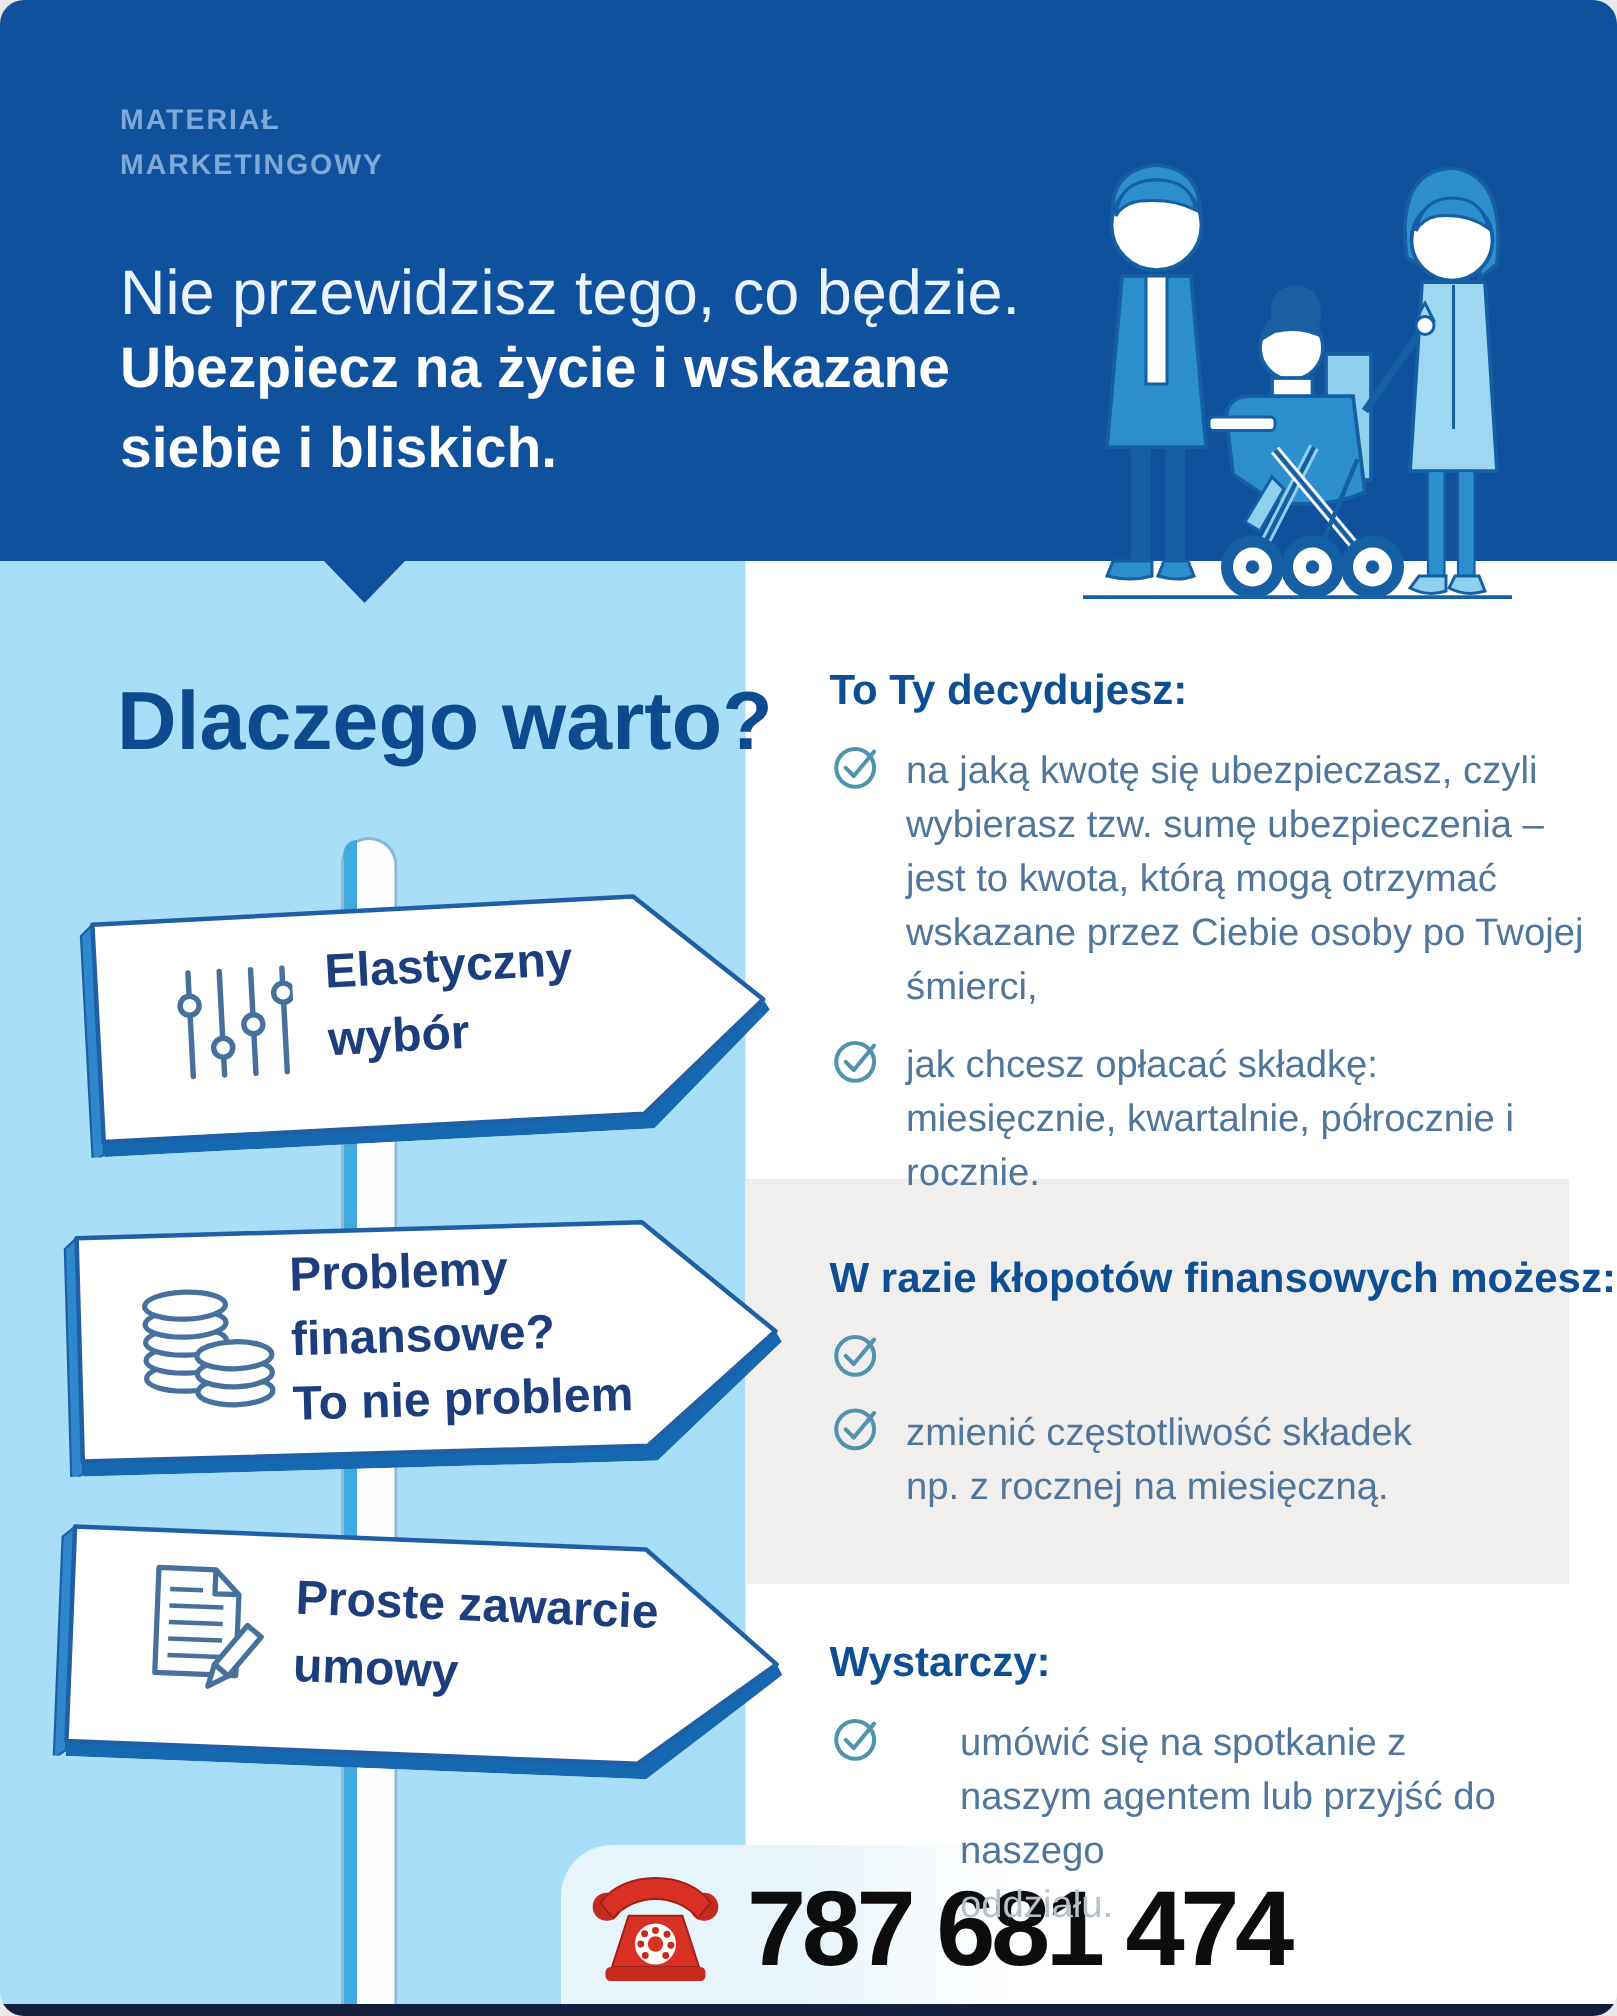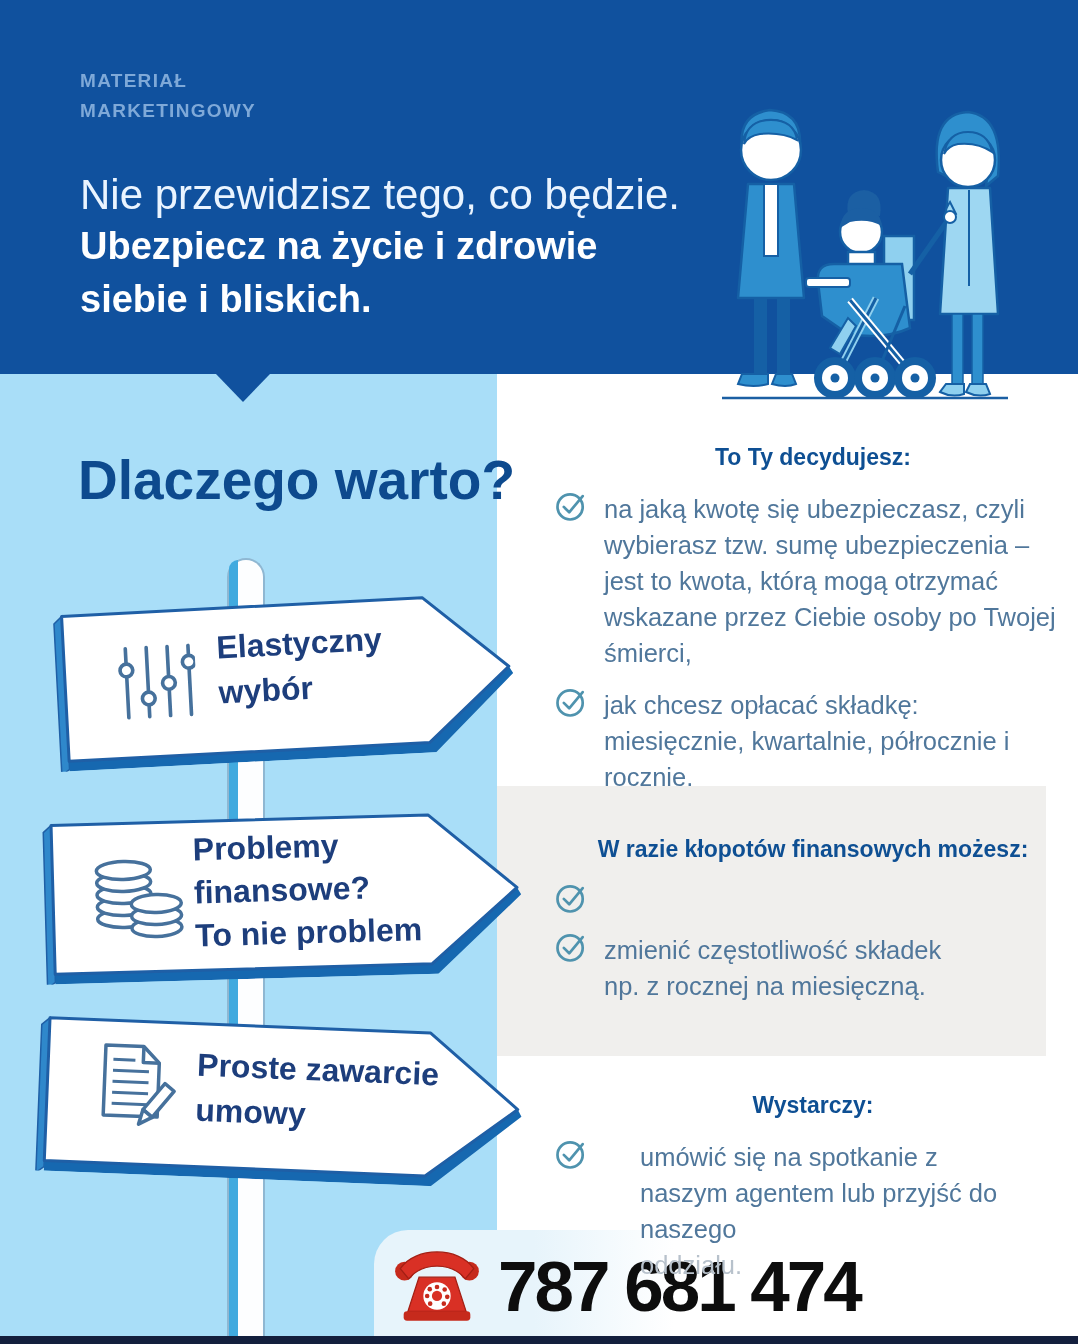--- a/index.html
+++ b/index.html
@@ -1,18 +1,18 @@
 <!DOCTYPE html>
 <html><head>
 <meta charset="utf-8">
 <style>
   html,body{margin:0;padding:0;background:#e8e8e8;}
   .canvas{
     position:relative;width:1078px;height:1344px;overflow:hidden;background:#ffffff;
-    font-family:"Liberation Sans","DejaVu Sans",sans-serif;margin:0 auto;
+    font-family:"Liberation Sans","DejaVu Sans",sans-serif;margin:0 auto;border-radius:16px;
   }
   .abs{position:absolute;}
 
   
   .header{left:0;top:0;width:1078px;height:374px;background:#10519e;z-index:1;}
   .eyebrow{left:80px;top:66px;font-size:19px;font-weight:700;letter-spacing:1.3px;
            color:#7fa9d8;line-height:30px;z-index:2;}
   .headline{left:80px;top:170px;z-index:2;}
   .hl-intro{font-size:42px;font-weight:400;color:#eaf4ff;line-height:50px;}
   .hl-bold{font-size:38px;font-weight:700;color:#ffffff;line-height:53px;}
@@ -42,21 +42,21 @@
   .sign1 .sign-label{left:164px;top:30px;font-size:32px;line-height:45px;}
   .sign2{left:42px;top:806px;width:480px;height:172px;transform:rotate(-1.6deg);}
   .sign2 .sign-icon{left:48px;top:44px;width:96px;height:88px;}
   .sign2 .sign-label{left:152px;top:20px;font-size:32px;line-height:43px;}
   .sign3{left:36px;top:1016px;width:487px;height:164px;transform:rotate(2.3deg);}
   .sign3 .sign-icon{left:54px;top:28px;width:92px;height:98px;}
   .sign3 .sign-label{left:160px;top:30px;font-size:32px;line-height:45px;}
 
   
   .section{z-index:3;width:520px;}
-  .sec-head{font-size:23px;font-weight:700;color:#0e4f93;white-space:nowrap;margin:0 0 20px 0;text-align:center;}
+  .sec-head{font-size:28px;font-weight:700;color:#0e4f93;white-space:nowrap;margin:0 0 20px 0;}
   .bullet{display:flex;gap:15px;margin-bottom:16px;}
   .bullet .check{flex:none;width:36px;height:36px;margin-top:-3px;}
   .bullet .btext{font-size:25.5px;line-height:36px;color:#50779b;}
   .section-a{left:553px;top:444px;}
   .section-a .btext{width:452px;}
   .section-b{left:553px;top:836px;}
   .section-b .btext{width:352px;}
   .section-c{left:553px;top:1092px;z-index:6;}
   .section-c .btext{width:388px;margin-left:36px;}
   .faded{display:block;color:#b7c1cb;}
@@ -78,21 +78,21 @@
 
 <div class="canvas">
 
   <div class="abs header"></div>
   <div class="abs eyebrow">
     <div>MATERIAŁ</div>
     <div>MARKETINGOWY</div>
   </div>
   <div class="abs headline">
     <div class="hl-intro">Nie przewidzisz tego, co będzie.</div>
-    <div class="hl-bold">Ubezpiecz na życie i zdrowie</div>
+    <div class="hl-bold">Ubezpiecz na życie i wskazane</div>
     <div class="hl-bold">siebie i bliskich.</div>
   </div>
   <div class="abs pointer-triangle"></div>
 
   <svg class="abs illustration" viewBox="0 0 322 330">
 
     <g>
       <path d="M44,62 Q40,28 72,24 Q104,26 102,60 L96,76 Q96,40 70,40 Q48,44 50,76 Z" fill="#2e8fce" stroke="#1560a5" stroke-width="2.5"></path>
       <circle cx="73" cy="64" r="30" fill="#ffffff" stroke="#1560a5" stroke-width="2.5"></circle>
       <path d="M46,58 Q48,34 73,34 Q96,34 99,54 Q84,46 62,48 Q50,50 46,58 Z" fill="#2e8fce" stroke="#1560a5" stroke-width="2"></path>

